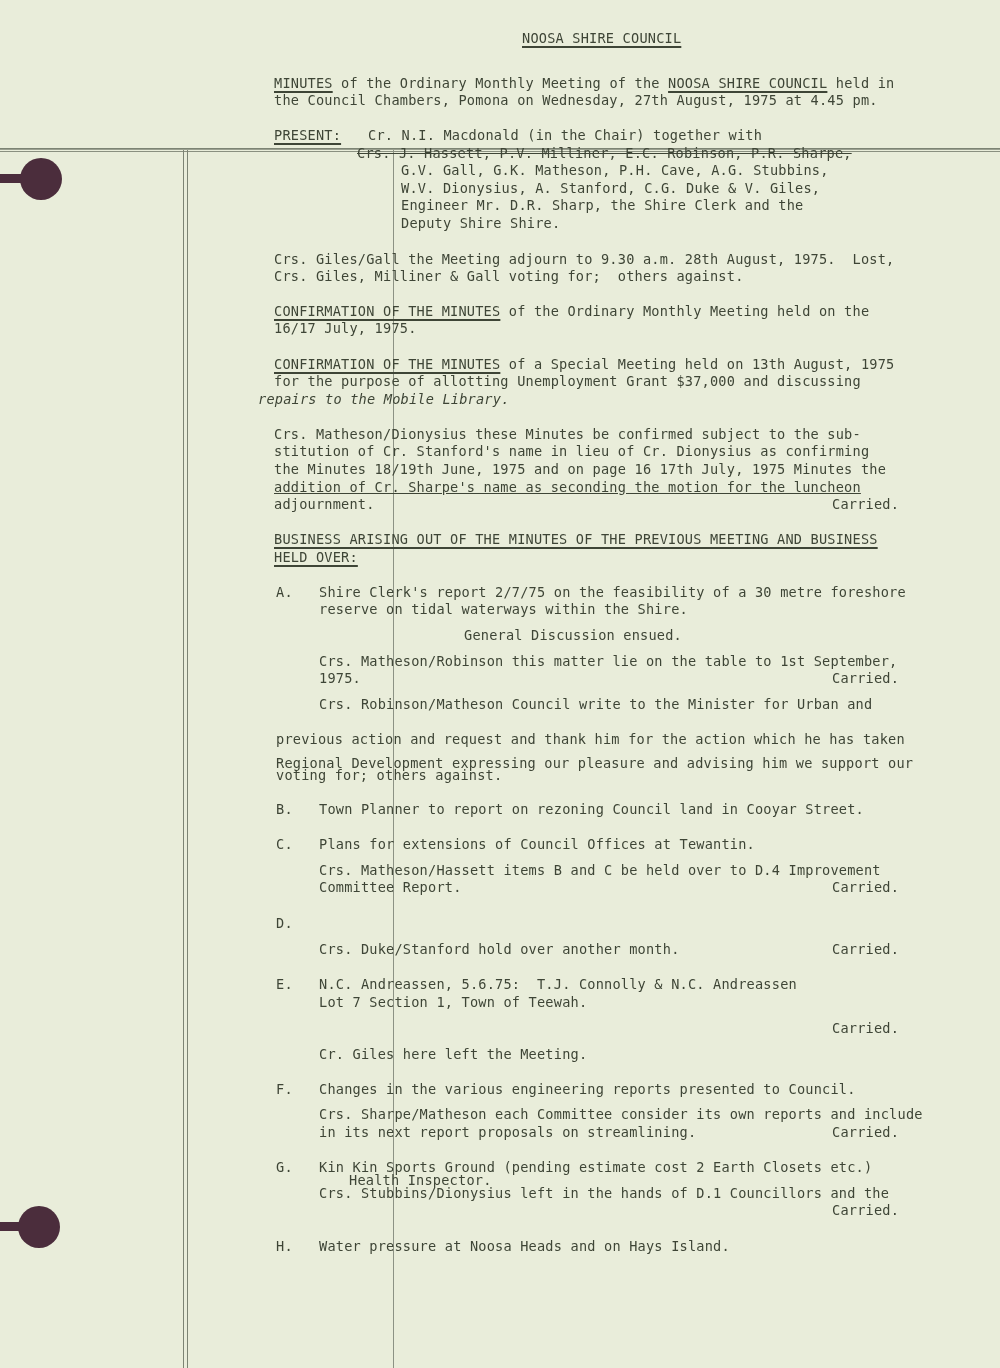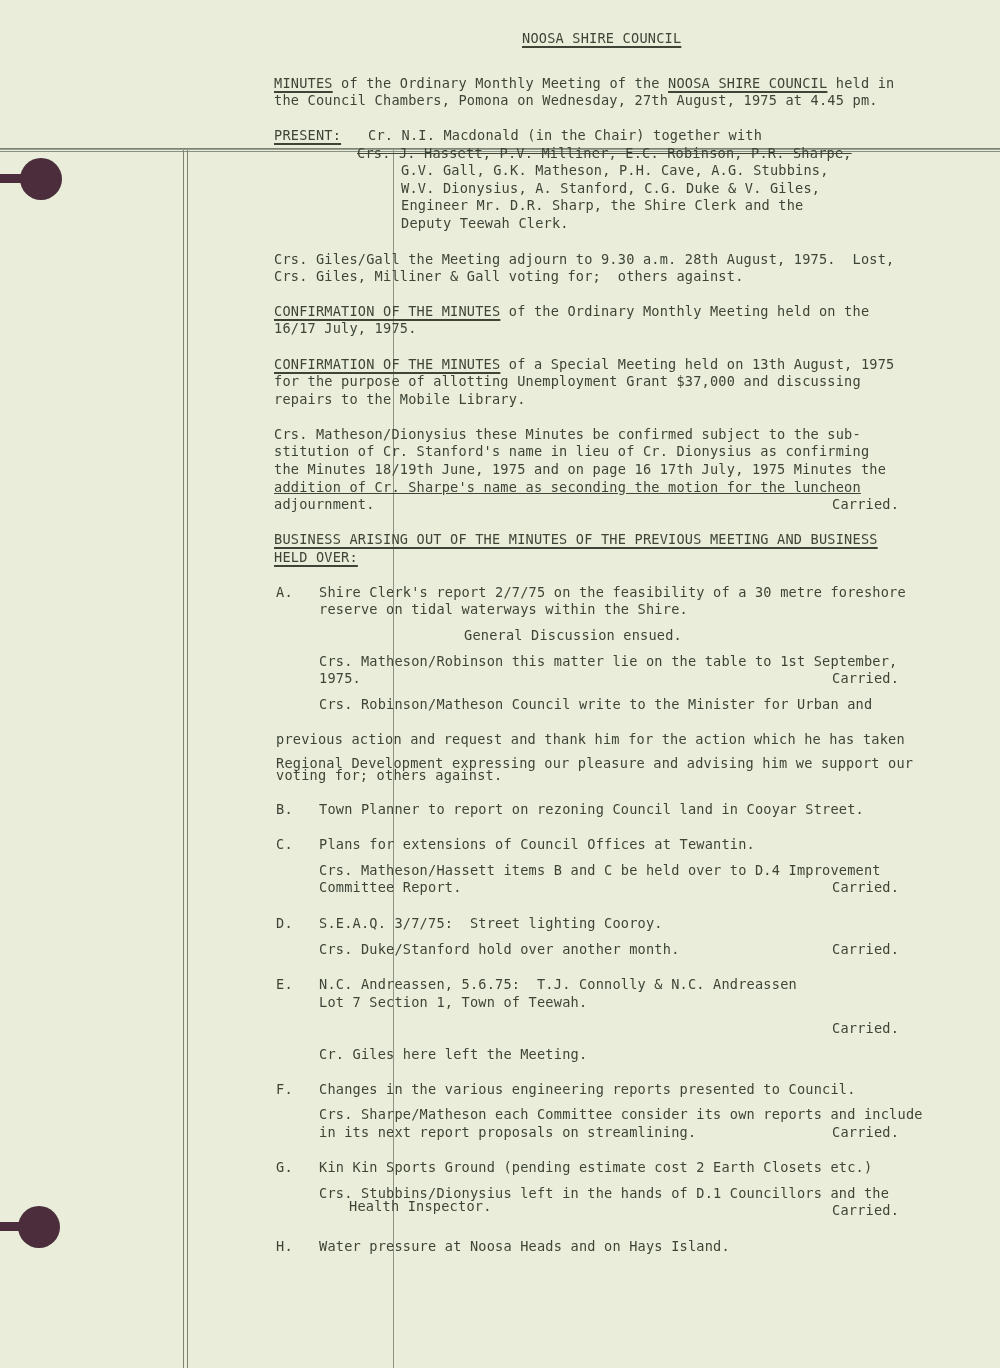--- a/index.html
+++ b/index.html
@@ -39,31 +39,31 @@
 
   <div class="t" style="left:274px;top:75px;"><span class="u">MINUTES</span><span> of the Ordinary Monthly Meeting of the </span><span class="u">NOOSA SHIRE COUNCIL</span><span> held in</span></div>
   <div class="t" style="left:274px;top:92px;">the Council Chambers, Pomona on Wednesday, 27th August, 1975 at 4.45 pm.</div>
 
   <div class="t u" style="left:274px;top:127px;">PRESENT:</div>
   <div class="t" style="left:368px;top:127px;">Cr. N.I. Macdonald (in the Chair) together with</div>
   <div class="t strike" style="left:357px;top:145px;">Crs. J. Hassett, P.V. Milliner, E.C. Robinson, P.R. Sharpe,</div>
   <div class="t" style="left:401px;top:162px;">G.V. Gall, G.K. Matheson, P.H. Cave, A.G. Stubbins,</div>
   <div class="t" style="left:401px;top:180px;">W.V. Dionysius, A. Stanford, C.G. Duke &amp; V. Giles,</div>
   <div class="t" style="left:401px;top:197px;">Engineer Mr. D.R. Sharp, the Shire Clerk and the</div>
-  <div class="t" style="left:401px;top:215px;">Deputy Teewah Clerk.</div>
+  <div class="t" style="left:401px;top:215px;">Deputy Shire Shire.</div>
 
   <div class="t" style="left:274px;top:251px;">Crs. Giles/Gall the Meeting adjourn to 9.30 a.m. 28th August, 1975.  Lost,</div>
   <div class="t" style="left:274px;top:268px;">Crs. Giles, Milliner &amp; Gall voting for;  others against.</div>
 
   <div class="t" style="left:274px;top:303px;"><span class="u">CONFIRMATION OF THE MINUTES</span><span> of the Ordinary Monthly Meeting held on the</span></div>
   <div class="t" style="left:274px;top:320px;">16/17 July, 1975.</div>
 
   <div class="t" style="left:274px;top:356px;"><span class="u">CONFIRMATION OF THE MINUTES</span><span> of a Special Meeting held on 13th August, 1975</span></div>
   <div class="t" style="left:274px;top:373px;">for the purpose of allotting Unemployment Grant $37,000 and discussing</div>
-  <div class="t" style="left:274px;top:391px;">repairs to the Mobile Library.</div>
+  <div class="t" style="left:258px;top:391px;font-style:italic;">repairs to the Mobile Library.</div>
 
   <div class="t" style="left:274px;top:443px;">stitution of Cr. Stanford's name in lieu of Cr. Dionysius as confirming</div>
   <div class="t" style="left:274px;top:426px;">Crs. Matheson/Dionysius these Minutes be confirmed subject to the sub-</div>
   <div class="t" style="left:274px;top:461px;">the Minutes 18/19th June, 1975 and on page 16 17th July, 1975 Minutes the</div>
   <div class="t" style="left:274px;top:479px;text-decoration:underline;">addition of Cr. Sharpe's name as seconding the motion for the luncheon</div>
   <div class="t" style="left:274px;top:496px;">adjournment.</div>
   <div class="t" style="left:832px;top:496px;">Carried.</div>
 
   <div class="t u" style="left:274px;top:531px;">BUSINESS ARISING OUT OF THE MINUTES OF THE PREVIOUS MEETING AND BUSINESS</div>
   <div class="t u" style="left:274px;top:549px;">HELD OVER:</div>
@@ -83,37 +83,36 @@
   <div class="t" style="left:276px;top:801px;">B.</div>
   <div class="t" style="left:319px;top:801px;">Town Planner to report on rezoning Council land in Cooyar Street.</div>
 
   <div class="t" style="left:276px;top:836px;">C.</div>
   <div class="t" style="left:319px;top:836px;">Plans for extensions of Council Offices at Tewantin.</div>
   <div class="t" style="left:319px;top:862px;">Crs. Matheson/Hassett items B and C be held over to D.4 Improvement</div>
   <div class="t" style="left:319px;top:879px;">Committee Report.</div>
   <div class="t" style="left:832px;top:879px;">Carried.</div>
 
   <div class="t" style="left:276px;top:915px;">D.</div>
-  <div class="t" style="left:319px;top:915px;">S.E.A.Q. 3/7/75:  Street lighting Cooroy.</div>
   <div class="t" style="left:319px;top:941px;">Crs. Duke/Stanford hold over another month.</div>
   <div class="t" style="left:832px;top:941px;">Carried.</div>
 
   <div class="t" style="left:276px;top:976px;">E.</div>
   <div class="t" style="left:319px;top:976px;">N.C. Andreassen, 5.6.75:  T.J. Connolly &amp; N.C. Andreassen</div>
   <div class="t" style="left:319px;top:994px;">Lot 7 Section 1, Town of Teewah.</div>
   <div class="t" style="left:832px;top:1020px;">Carried.</div>
   <div class="t" style="left:319px;top:1046px;">Cr. Giles here left the Meeting.</div>
 
   <div class="t" style="left:276px;top:1081px;">F.</div>
   <div class="t" style="left:319px;top:1081px;">Changes in the various engineering reports presented to Council.</div>
   <div class="t" style="left:319px;top:1124px;">in its next report proposals on streamlining.</div>
   <div class="t" style="left:319px;top:1106px;">Crs. Sharpe/Matheson each Committee consider its own reports and include</div>
   <div class="t" style="left:832px;top:1124px;">Carried.</div>
 
   <div class="t" style="left:276px;top:1159px;">G.</div>
   <div class="t" style="left:319px;top:1159px;">Kin Kin Sports Ground (pending estimate cost 2 Earth Closets etc.)</div>
   <div class="t" style="left:319px;top:1185px;">Crs. Stubbins/Dionysius left in the hands of D.1 Councillors and the</div>
-  <div class="t" style="left:319px;top:1198px;padding-left:30px;">Health Inspector.</div>
+  <div class="t" style="left:319px;top:1172px;padding-left:30px;">Health Inspector.</div>
   <div class="t" style="left:832px;top:1202px;">Carried.</div>
 
   <div class="t" style="left:276px;top:1238px;">H.</div>
   <div class="t" style="left:319px;top:1238px;">Water pressure at Noosa Heads and on Hays Island.</div>
 </div>
 
 </body></html>

